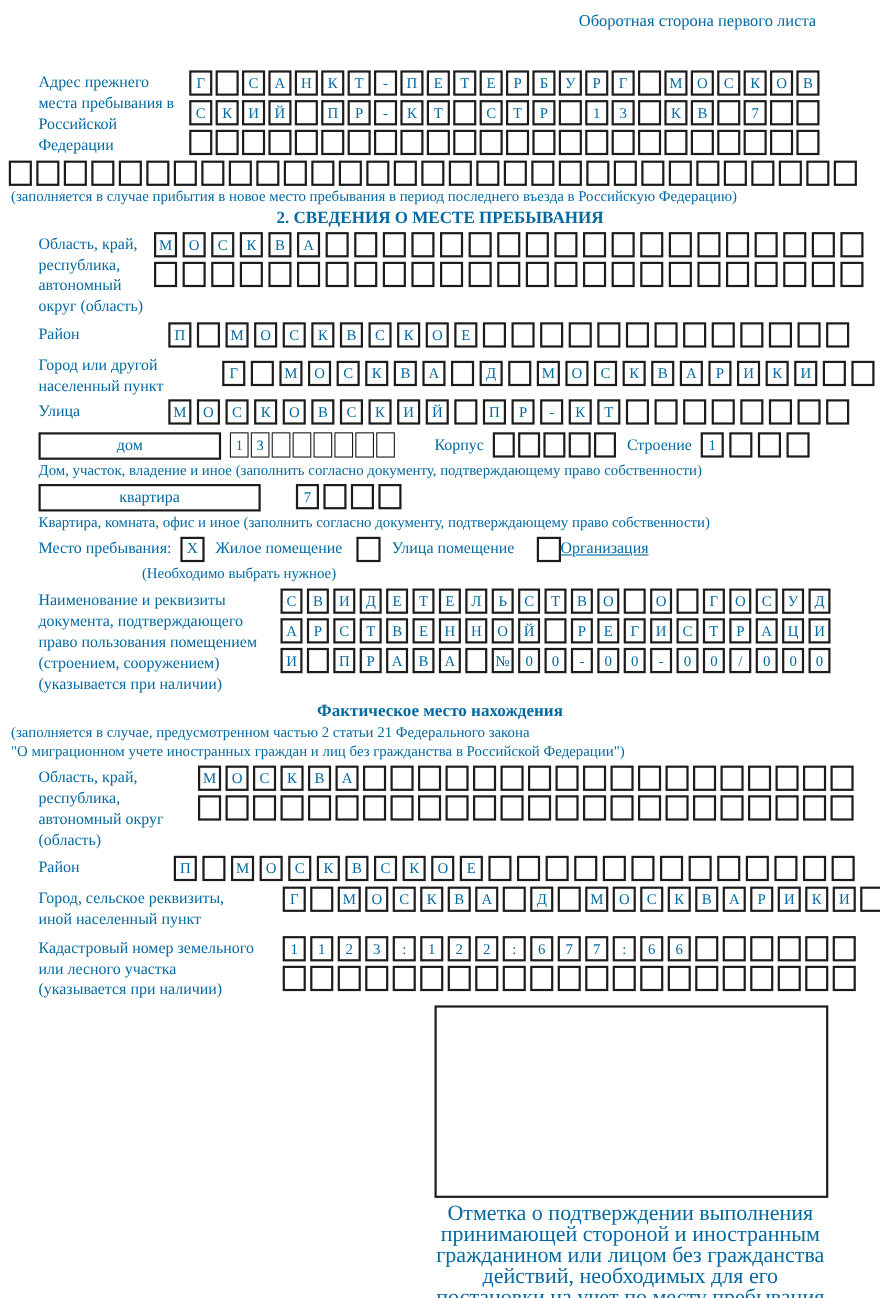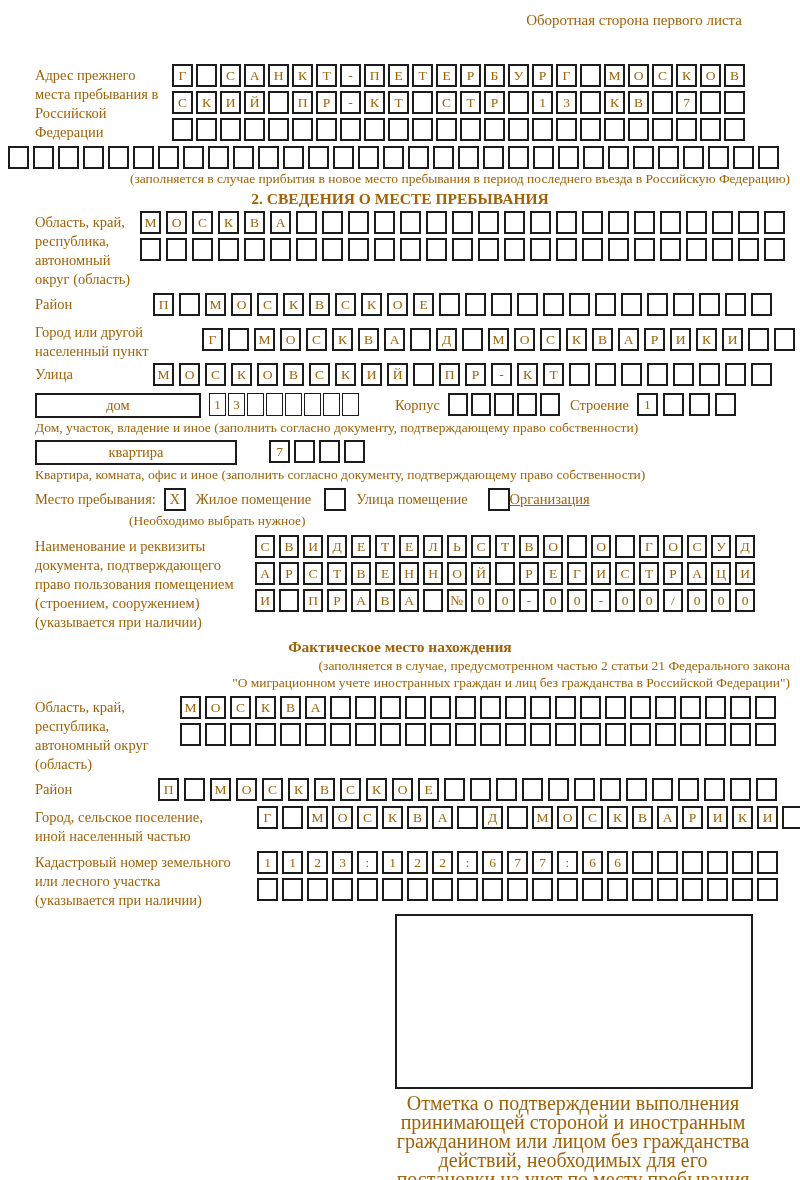--- a/index.html
+++ b/index.html
@@ -2,21 +2,21 @@
 <html><head>
 <meta charset="utf-8">
 <style>
   * { margin:0; padding:0; box-sizing:border-box; }
   html,body { background:#ffffff; }
   .page {
     position:relative;
     width:800px; height:1180px;
     margin:0 auto;
     background:#fff;
-    color:#a16207;
+    color:#0369a1;
     font-family:"Liberation Serif", "DejaVu Serif", serif;
     padding:0 0 0 35px;
     overflow:hidden;
   }
   .corner {
     margin-top:12px;
     padding-right:58px;
     text-align:right;
     font-size:15px;
     height:16px;
@@ -44,21 +44,21 @@
   .cells.k20 .cell{ width:20px; }
   .cells.k17 .cell{ width:17px; height:23px; border-width:1.8px; font-size:13px; }
   .fullrow { margin-left:-27px; margin-top:4px; }
   .note {
     font-size:13.5px;
     line-height:15px;
     margin-top:2px;
     height:15px;
     white-space:nowrap;
   }
-  .note.center { text-align:right; margin-left:-35px; padding:0 10px; }
+  .note.center { text-align:left; margin-left:-35px; padding:0 10px; }
   .sec-title {
     margin-top:4px;
     margin-left:-35px;
     text-align:center;
     font-weight:bold;
     font-size:15.5px;
     height:18px;
   }
   .houserow { display:flex; align-items:flex-start; }
   .widebox {
@@ -595,21 +595,21 @@
         <div class="cell"></div>
         <div class="cell"></div>
         <div class="cell"></div>
         <div class="cell"></div>
         <div class="cell"></div>
         <div class="cell"></div>
       </div>
   </div>
 
   <div class="block mt5">
-    <div class="blabel w198">Город, сельское поселение, иной населенный частью</div>
+    <div class="blabel w198">Город, сельское реквизиты, иной населенный пункт</div>
     <div class="cells g4">
         <div class="cell">Г</div>
         <div class="cell"></div>
         <div class="cell">М</div>
         <div class="cell">О</div>
         <div class="cell">С</div>
         <div class="cell">К</div>
         <div class="cell">В</div>
         <div class="cell">А</div>
         <div class="cell"></div>

